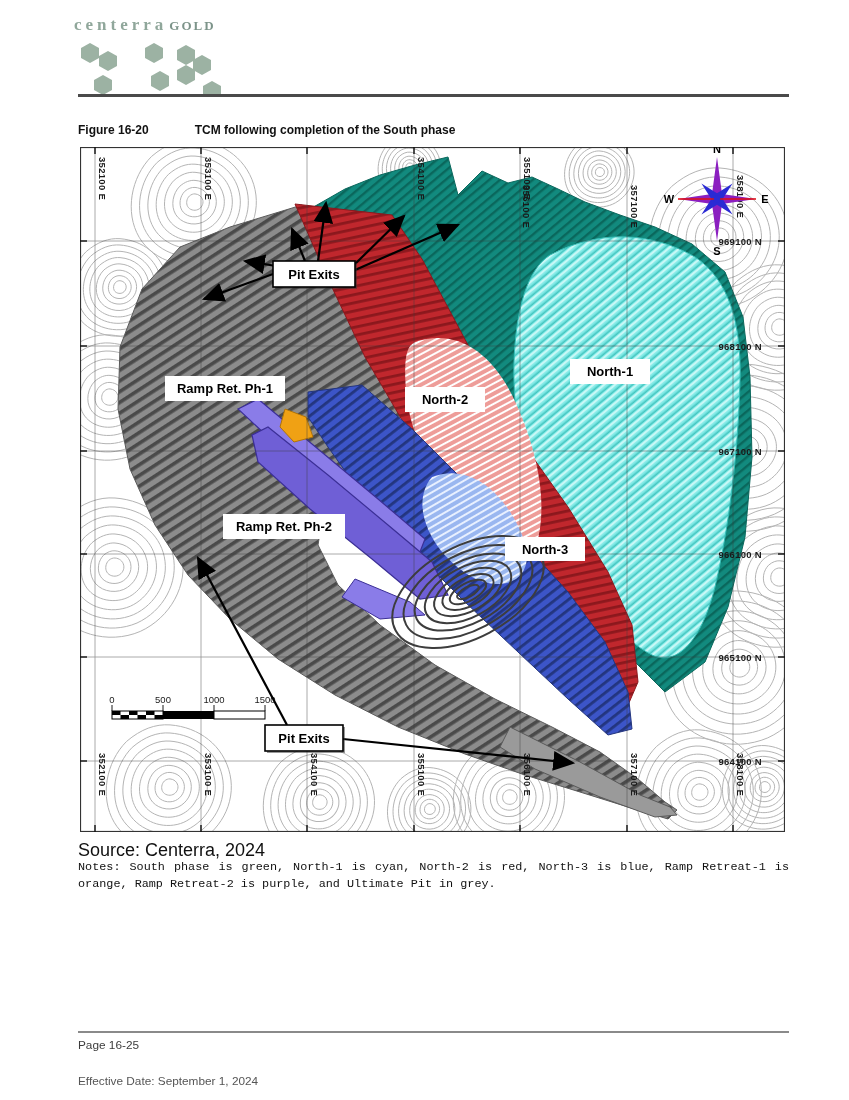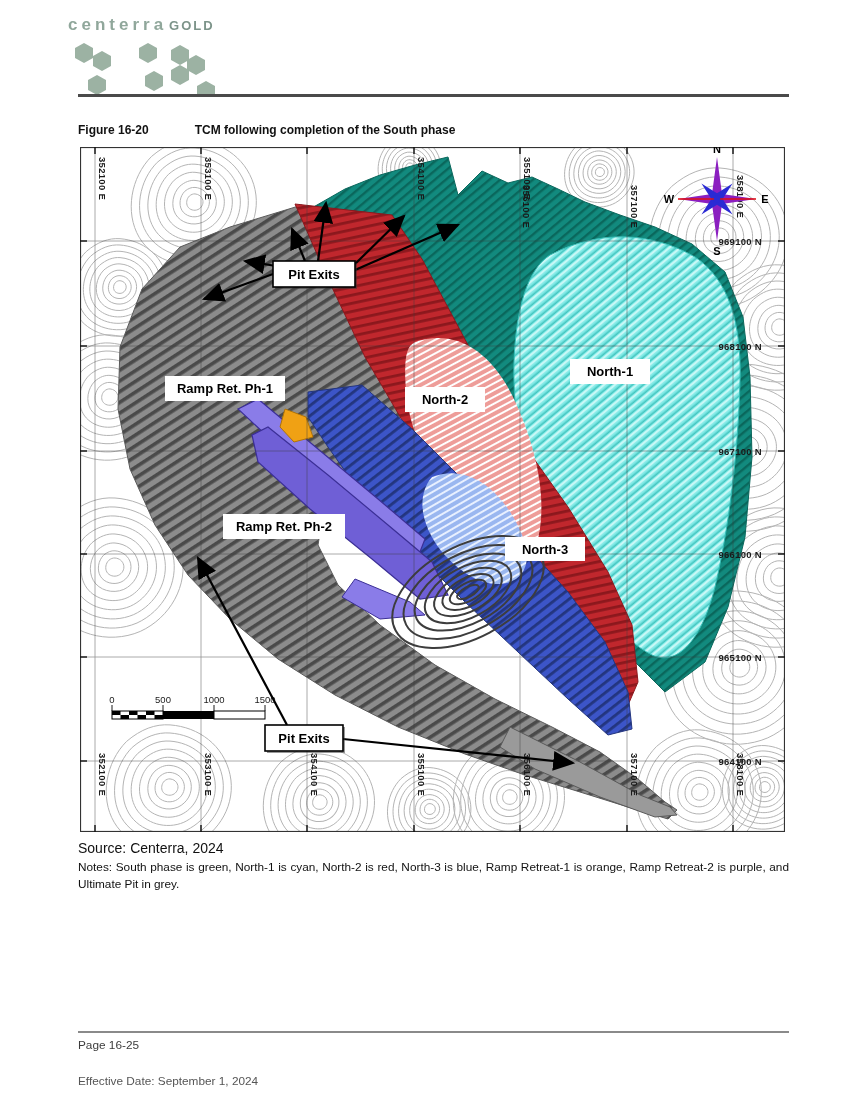--- a/index.html
+++ b/index.html
@@ -1,35 +1,35 @@
 <!DOCTYPE html>
 <html><head>
 <meta charset="utf-8">
 <style>
   html,body{margin:0;padding:0;background:#fff;}
   body{width:849px;height:1100px;font-family:"Liberation Sans",sans-serif;color:#111;}
   .page{position:relative;width:849px;height:1100px;background:#fff;overflow:hidden;}
 
   
-  .logo{position:absolute;top:16px;left:68px;}
+  .logo{position:absolute;top:16px;left:74px;font-family:Liberation Serif, serif;}
   .logo-word{font-size:17px;font-weight:700;letter-spacing:4px;color:#90a79b;line-height:1;}
   .logo-word .lw2{font-size:13px;letter-spacing:2px;color:#7d948a;font-weight:800;margin-left:2px;}
   .logo-hex{margin-top:4px;}
   .header-rule{position:absolute;top:94px;left:78px;width:711px;height:3px;background:#4a4a4a;}
 
   
   .figure-title{position:absolute;top:123px;left:78px;font-size:12px;font-weight:700;color:#111;}
   .figure-title .ft-text{margin-left:46px;}
 
   
   .map-frame{position:absolute;top:147px;left:80px;width:705px;height:685px;}
 
   
-  .source-line{position:absolute;top:840px;left:78px;font-size:14px;color:#111;}
-  .notes{position:absolute;top:859px;left:78px;width:711px;font-size:11.8px;line-height:1.4;text-align:justify;color:#111;}
+  .source-line{position:absolute;top:840px;left:78px;font-size:18px;color:#111;}
+  .notes{position:absolute;top:859px;left:78px;width:711px;font-size:11.8px;line-height:1.4;text-align:justify;color:#111;font-family:Liberation Mono, monospace;}
 
   
   .footer-rule{position:absolute;top:1031px;left:78px;width:711px;height:1.5px;background:#8a8a8a;}
   .footer-row{position:absolute;top:1038px;left:78px;width:711px;display:flex;justify-content:space-between;font-size:11.8px;}
   .footer-row .ftitle{font-weight:700;color:#3c3c3c;}
   .footer-row .fpage{color:#3c3c3c;}
   .fdate{position:absolute;top:1056px;left:78px;font-size:11.8px;color:#555;margin-top:18px;}
 
   
   .coord{font-size:9.5px;font-weight:600;fill:#1a1a1a;letter-spacing:.3px;}

